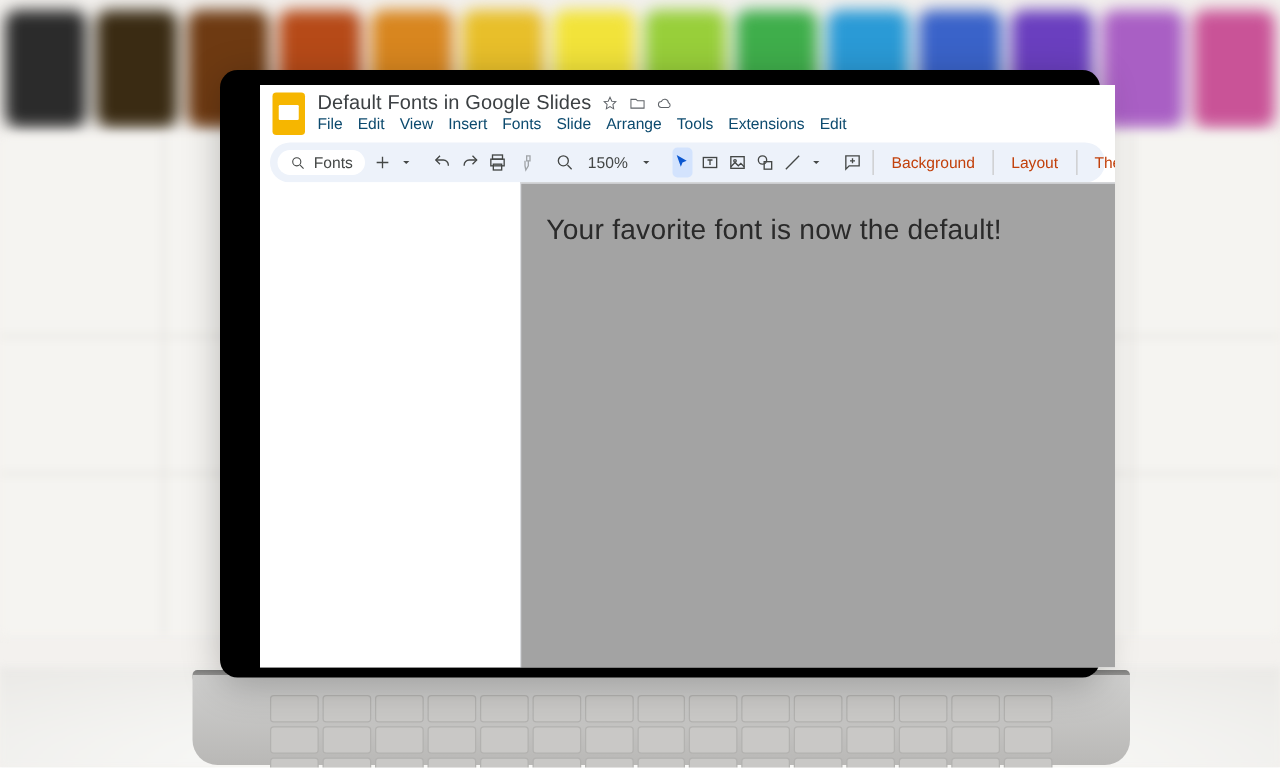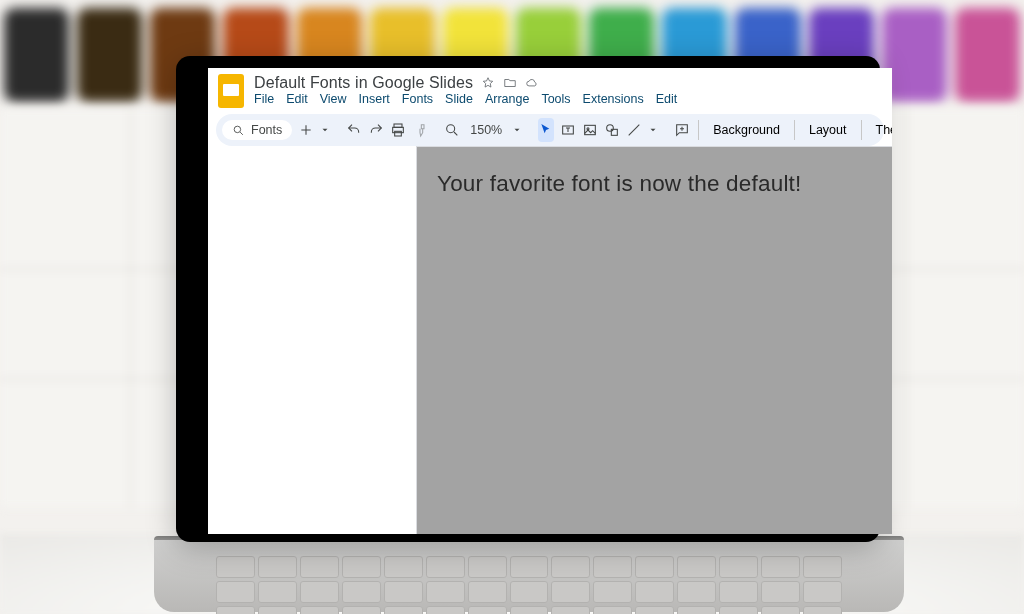--- a/index.html
+++ b/index.html
@@ -91,21 +91,21 @@
   .tbtn {
     width: 22px; height: 24px; display: inline-flex; align-items: center; justify-content: center;
     border-radius: 4px; color: #444746;
   }
   .tbtn svg { width: 16px; height: 16px; stroke: currentColor; fill: none; stroke-width: 1.6; }
   .tbtn.filled svg { fill: currentColor; stroke: none; }
   .tbtn.active { background: #d3e3fd; color: #0b57d0; }
   .zoom { display: inline-flex; align-items: center; gap: 6px; padding: 0 4px; }
   .zoom-val { font-size: 12.5px; }
   .vdiv { width: 1px; height: 20px; background: #c7c7c7; margin: 0 2px; }
-  .textbtn { padding: 3px 8px; border-radius: 4px; font-size: 12.5px; color: #000000; }
+  .textbtn { padding: 3px 8px; border-radius: 4px; font-size: 12.5px; color: #c2410c; }
   .toolbar-right { margin-left: auto; display: flex; align-items: center; gap: 4px; }
 
   .gs-body { flex: 1; display: flex; background: #fff; }
   .gs-filmstrip { width: 208px; background: #fff; }
   .gs-canvas { flex: 1; background: #a3a3a3; border-left: 1px solid #dadce0; border-top: 1px solid #dadce0; position: relative; }
   .slide-text {
     position: absolute; left: 20px; top: 24px; right: 16px;
     font-size: 22.5px; color: #2a2a2a;
     font-family: "Trebuchet MS", "Segoe UI", Arial, sans-serif;
     letter-spacing: .2px;

